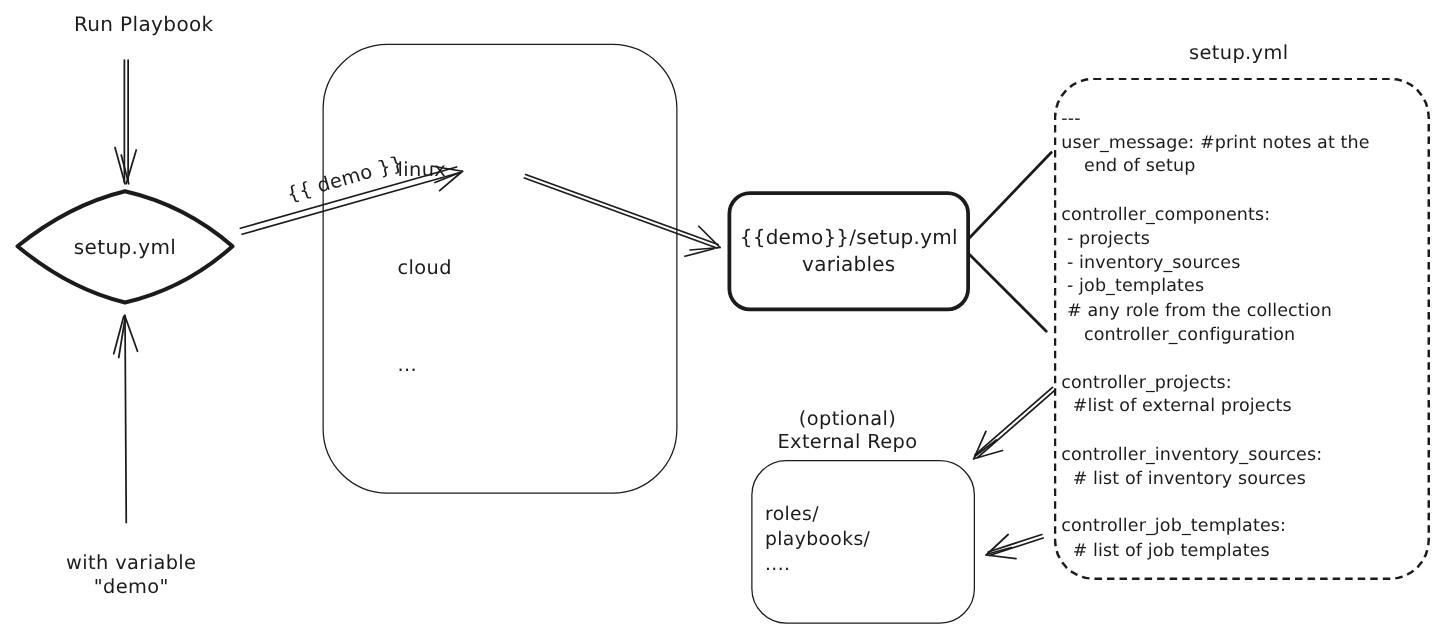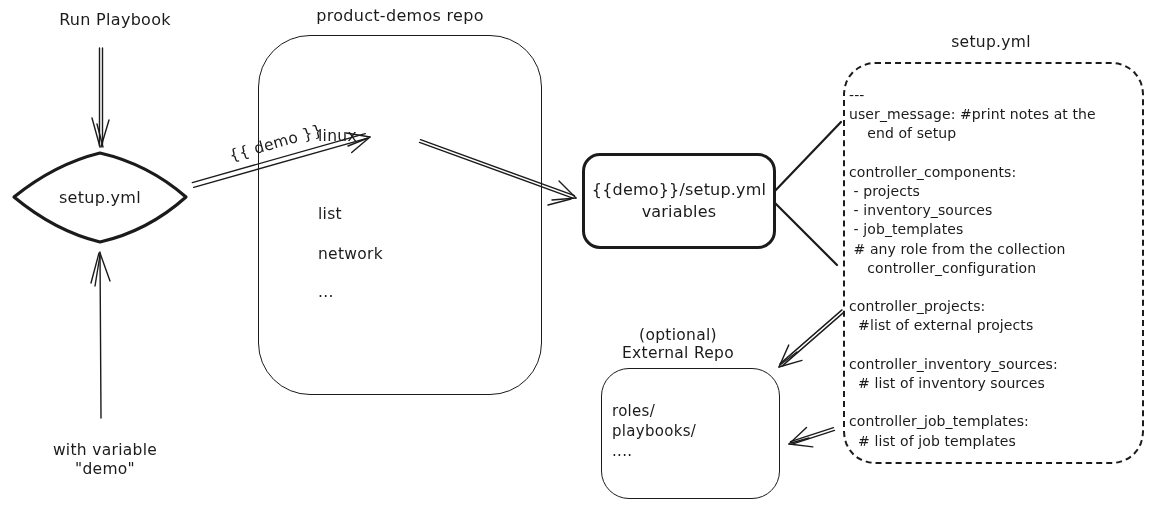--- a/index.html
+++ b/index.html
@@ -156,27 +156,25 @@
 
   <div id="run-playbook-label" class="txt center">Run Playbook</div>
 
   <div id="diamond-label" class="txt center">setup.yml</div>
 
   <div id="with-variable-label" class="txt center">with variable
 "demo"</div>
 
   <div id="demo-arrow-label" class="txt center">{{ demo }}</div>
 
-  <div id="repo-title" class="txt center">product-demos repo</div>
 
   <div id="repo-box" class="box"></div>
 
   <div class="repo-item" style="top:127px">linux</div>
-  <div class="repo-item" style="top:205px">list</div>
-  <div class="repo-item" style="top:245px">network</div>
+  <div class="repo-item" style="top:205px">cloud</div>
   <div class="repo-item" style="top:283px">...</div>
 
   <div id="variables-box" class="box">
     <div>{{demo}}/setup.yml</div>
     <div>variables</div>
   </div>
 
   <div id="setup-title" class="txt center">setup.yml</div>
 
   <div id="setup-box" class="box"></div>

